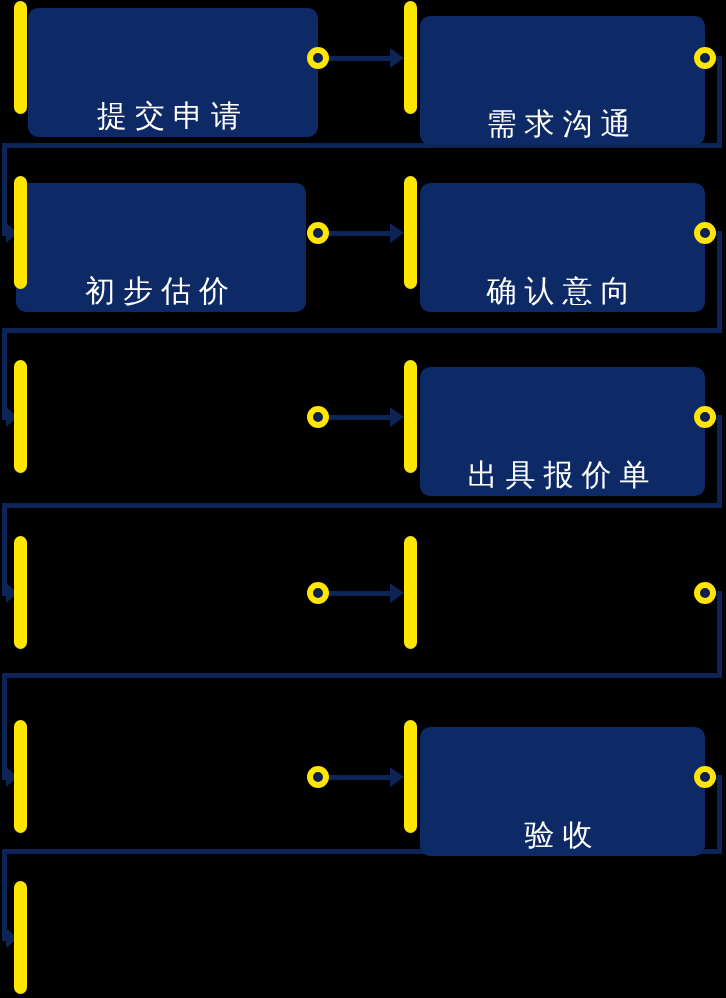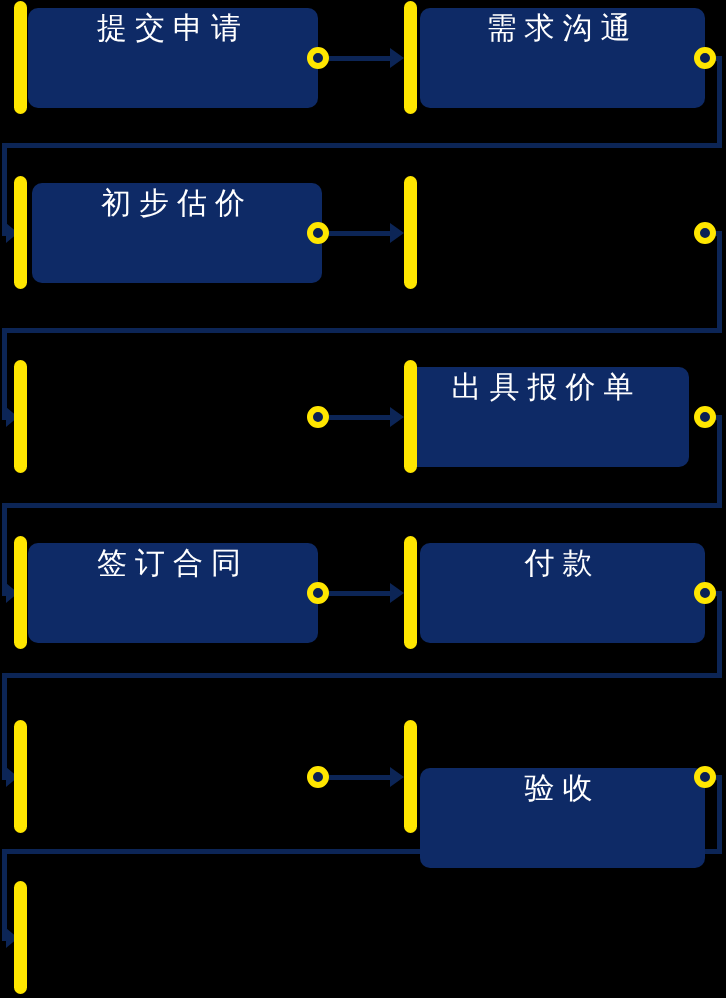--- a/index.html
+++ b/index.html
@@ -6,23 +6,23 @@
   #canvas{
     position:relative;width:726px;height:998px;overflow:hidden;
     background:var(--c-background,#000);
     font-family:"Liberation Sans","DejaVu Sans",sans-serif;
   }
   .bar{
     position:absolute;width:13px;height:113px;border-radius:7px;
     background:var(--c-bar,#ffe600);z-index:3;
   }
   .box{
-    position:absolute;width:290px;height:100px;border-radius:10px;
+    position:absolute;width:290px;height:129px;border-radius:10px;
     background:var(--c-box,#0e2a66);z-index:2;
-    display:flex;align-items:flex-start;justify-content:center;
+    display:flex;align-items:flex-end;justify-content:center;
   }
   .box.right{width:285px;}
   .box span{
     color:var(--c-text,#fff);font-size:30px;letter-spacing:8px;
     font-weight:400;white-space:nowrap;
   }
   .ring{
     position:absolute;width:22px;height:22px;border-radius:50%;
     box-sizing:border-box;border:6px solid var(--c-bar,#ffe600);
     background:var(--c-hole,#0a2053);z-index:4;
@@ -47,96 +47,93 @@
   <div class="bar" style="left:14px;top:1px"></div>
   <div class="box" style="left:28px;top:8px">
     <span>提交申请</span>
   </div>
   <div class="ring" style="left:307px;top:47px"></div>
 
   <div class="seg" style="left:329px;top:55.5px;width:61px;height:5px"></div>
   <div class="head-r" style="left:390px;top:48px"></div>
 
   <div class="bar" style="left:404px;top:1px"></div>
-  <div class="box right" style="left:420px;top:8px">
+  <div class="box right" style="left:420px;top:16px">
     <span>需求沟通</span>
   </div>
   <div class="ring" style="left:694px;top:47px"></div>
 
   <div class="seg" style="left:712px;top:55.5px;width:10px;height:5px"></div>
   <div class="seg" style="left:717px;top:55.5px;width:5px;height:92px"></div>
   <div class="seg" style="left:2px;top:142.5px;width:720px;height:5px"></div>
   <div class="seg" style="left:2px;top:142.5px;width:5px;height:93px"></div>
   <div class="head-s" style="left:6px;top:223px"></div>
 
   <div class="bar" style="left:14px;top:176px"></div>
-  <div class="box" style="left:32px;top:183px">
+  <div class="box" style="left:16px;top:183px">
     <span>初步估价</span>
   </div>
   <div class="ring" style="left:307px;top:222px"></div>
 
   <div class="seg" style="left:329px;top:230.5px;width:61px;height:5px"></div>
   <div class="head-r" style="left:390px;top:223px"></div>
 
   <div class="bar" style="left:404px;top:176px"></div>
+  <div class="box right" style="left:420px;top:183px">
+    <span>确认意向</span>
+  </div>
   <div class="ring" style="left:694px;top:222px"></div>
 
   <div class="seg" style="left:712px;top:230.5px;width:10px;height:5px"></div>
   <div class="seg" style="left:717px;top:230.5px;width:5px;height:102px"></div>
   <div class="seg" style="left:2px;top:327.5px;width:720px;height:5px"></div>
   <div class="seg" style="left:2px;top:327.5px;width:5px;height:92px"></div>
   <div class="head-s" style="left:6px;top:407px"></div>
 
   <div class="bar" style="left:14px;top:360px"></div>
   <div class="ring" style="left:307px;top:406px"></div>
 
   <div class="seg" style="left:329px;top:414.5px;width:61px;height:5px"></div>
   <div class="head-r" style="left:390px;top:407px"></div>
 
   <div class="bar" style="left:404px;top:360px"></div>
-  <div class="box right" style="left:404px;top:367px">
+  <div class="box right" style="left:420px;top:367px">
     <span>出具报价单</span>
   </div>
   <div class="ring" style="left:694px;top:406px"></div>
 
   <div class="seg" style="left:712px;top:414.5px;width:10px;height:5px"></div>
   <div class="seg" style="left:717px;top:414.5px;width:5px;height:93px"></div>
   <div class="seg" style="left:2px;top:502.5px;width:720px;height:5px"></div>
   <div class="seg" style="left:2px;top:502.5px;width:5px;height:93px"></div>
   <div class="head-s" style="left:6px;top:583px"></div>
 
   <div class="bar" style="left:14px;top:536px"></div>
-  <div class="box" style="left:28px;top:543px">
-    <span>签订合同</span>
-  </div>
   <div class="ring" style="left:307px;top:582px"></div>
 
   <div class="seg" style="left:329px;top:590.5px;width:61px;height:5px"></div>
   <div class="head-r" style="left:390px;top:583px"></div>
 
   <div class="bar" style="left:404px;top:536px"></div>
-  <div class="box right" style="left:420px;top:543px">
-    <span>付款</span>
-  </div>
   <div class="ring" style="left:694px;top:582px"></div>
 
   <div class="seg" style="left:712px;top:590.5px;width:10px;height:5px"></div>
   <div class="seg" style="left:717px;top:590.5px;width:5px;height:87px"></div>
   <div class="seg" style="left:2px;top:672.5px;width:720px;height:5px"></div>
   <div class="seg" style="left:2px;top:672.5px;width:5px;height:107px"></div>
   <div class="head-s" style="left:6px;top:767px"></div>
 
   <div class="bar" style="left:14px;top:720px"></div>
   <div class="ring" style="left:307px;top:766px"></div>
 
   <div class="seg" style="left:329px;top:774.5px;width:61px;height:5px"></div>
   <div class="head-r" style="left:390px;top:767px"></div>
 
   <div class="bar" style="left:404px;top:720px"></div>
-  <div class="box right" style="left:420px;top:768px">
+  <div class="box right" style="left:420px;top:727px">
     <span>验收</span>
   </div>
   <div class="ring" style="left:694px;top:766px"></div>
 
   <div class="seg" style="left:712px;top:774.5px;width:10px;height:5px"></div>
   <div class="seg" style="left:717px;top:774.5px;width:5px;height:79px"></div>
   <div class="seg" style="left:2px;top:848.5px;width:720px;height:5px"></div>
   <div class="seg" style="left:2px;top:848.5px;width:5px;height:92px"></div>
   <div class="head-s" style="left:6px;top:928px"></div>
 

